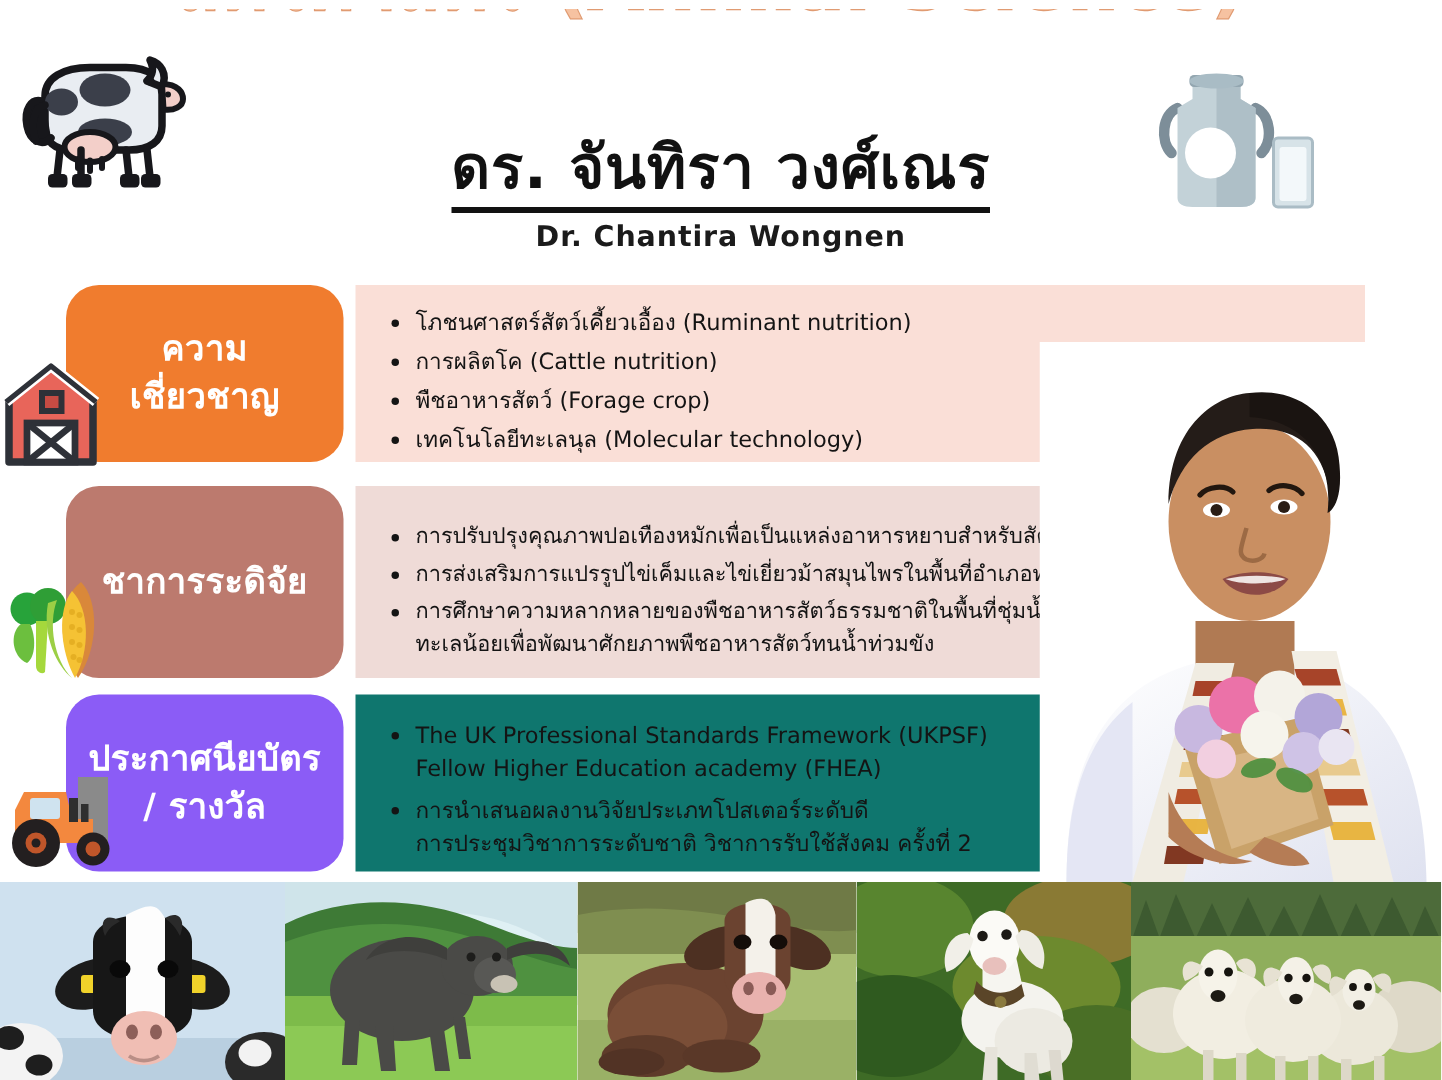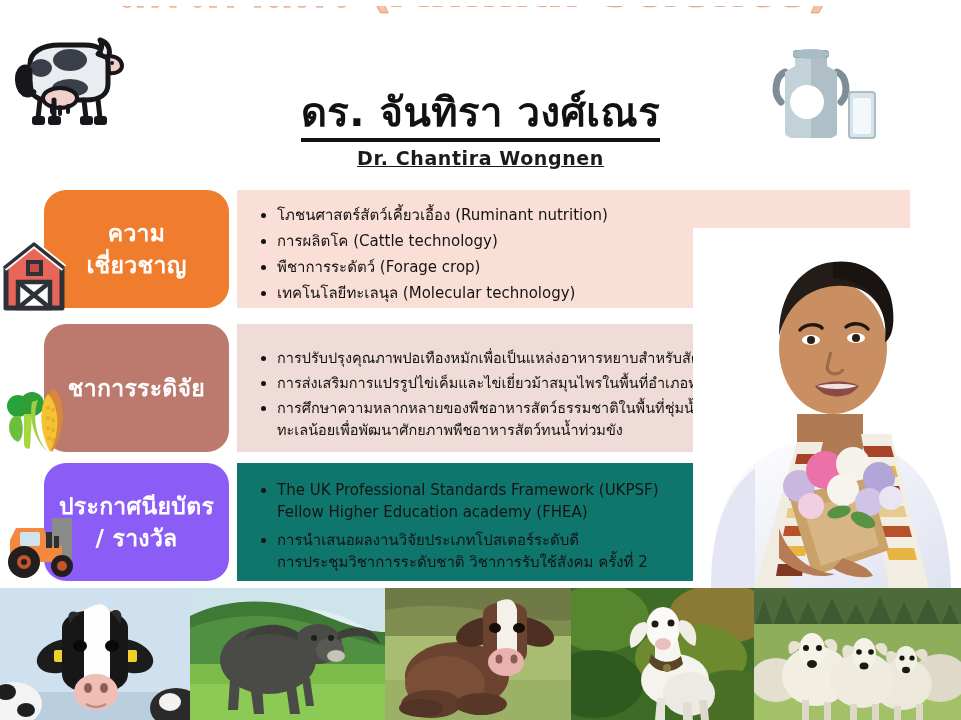--- a/index.html
+++ b/index.html
@@ -78,21 +78,20 @@
 
   #eng-name {
     position: absolute;
     left: 0; top: 147px;
     width: 961px;
     text-align: center;
     font-size: 19px;
     font-weight: 700;
     color: #1b1b1b;
     letter-spacing: 0.6px;
-    text-decoration: underline;
   }
 
   
   .row {
     position: absolute;
     left: 44px;
     display: flex;
     align-items: stretch;
   }
   #row-expertise { top: 190px;  width: 866px; height: 118px; }
@@ -263,22 +262,22 @@
       </g>
     </svg>
   </div>
 
   <div class="row" id="row-expertise">
     <div class="row-label" id="label-expertise" style="white-space:pre-line">ความ
 เชี่ยวชาญ</div>
     <div class="row-panel" id="panel-expertise">
       <ul class="bullets">
         <li>โภชนศาสตร์สัตว์เคี้ยวเอื้อง  (Ruminant nutrition)</li>
-        <li>การผลิตโค (Cattle technology)</li>
-        <li>พืชาการระดัตว์ (Forage crop)</li>
+        <li>การผลิตโค (Cattle nutrition)</li>
+        <li>พืชอาหารสัตว์ (Forage crop)</li>
         <li>เทคโนโลยีทะเลนุล  (Molecular technology)</li>
       </ul>
     </div>
   </div>
 
   <div class="row" id="row-research">
     <div class="row-label" id="label-research" style="white-space:pre-line">ชาการระดิจัย</div>
     <div class="row-panel" id="panel-research">
       <ul class="bullets">
         <li>การปรับปรุงคุณภาพปอเทืองหมักเพื่อเป็นแหล่งอาหารหยาบสำหรับสัตว์เคี้ยวเอื้อง</li>

